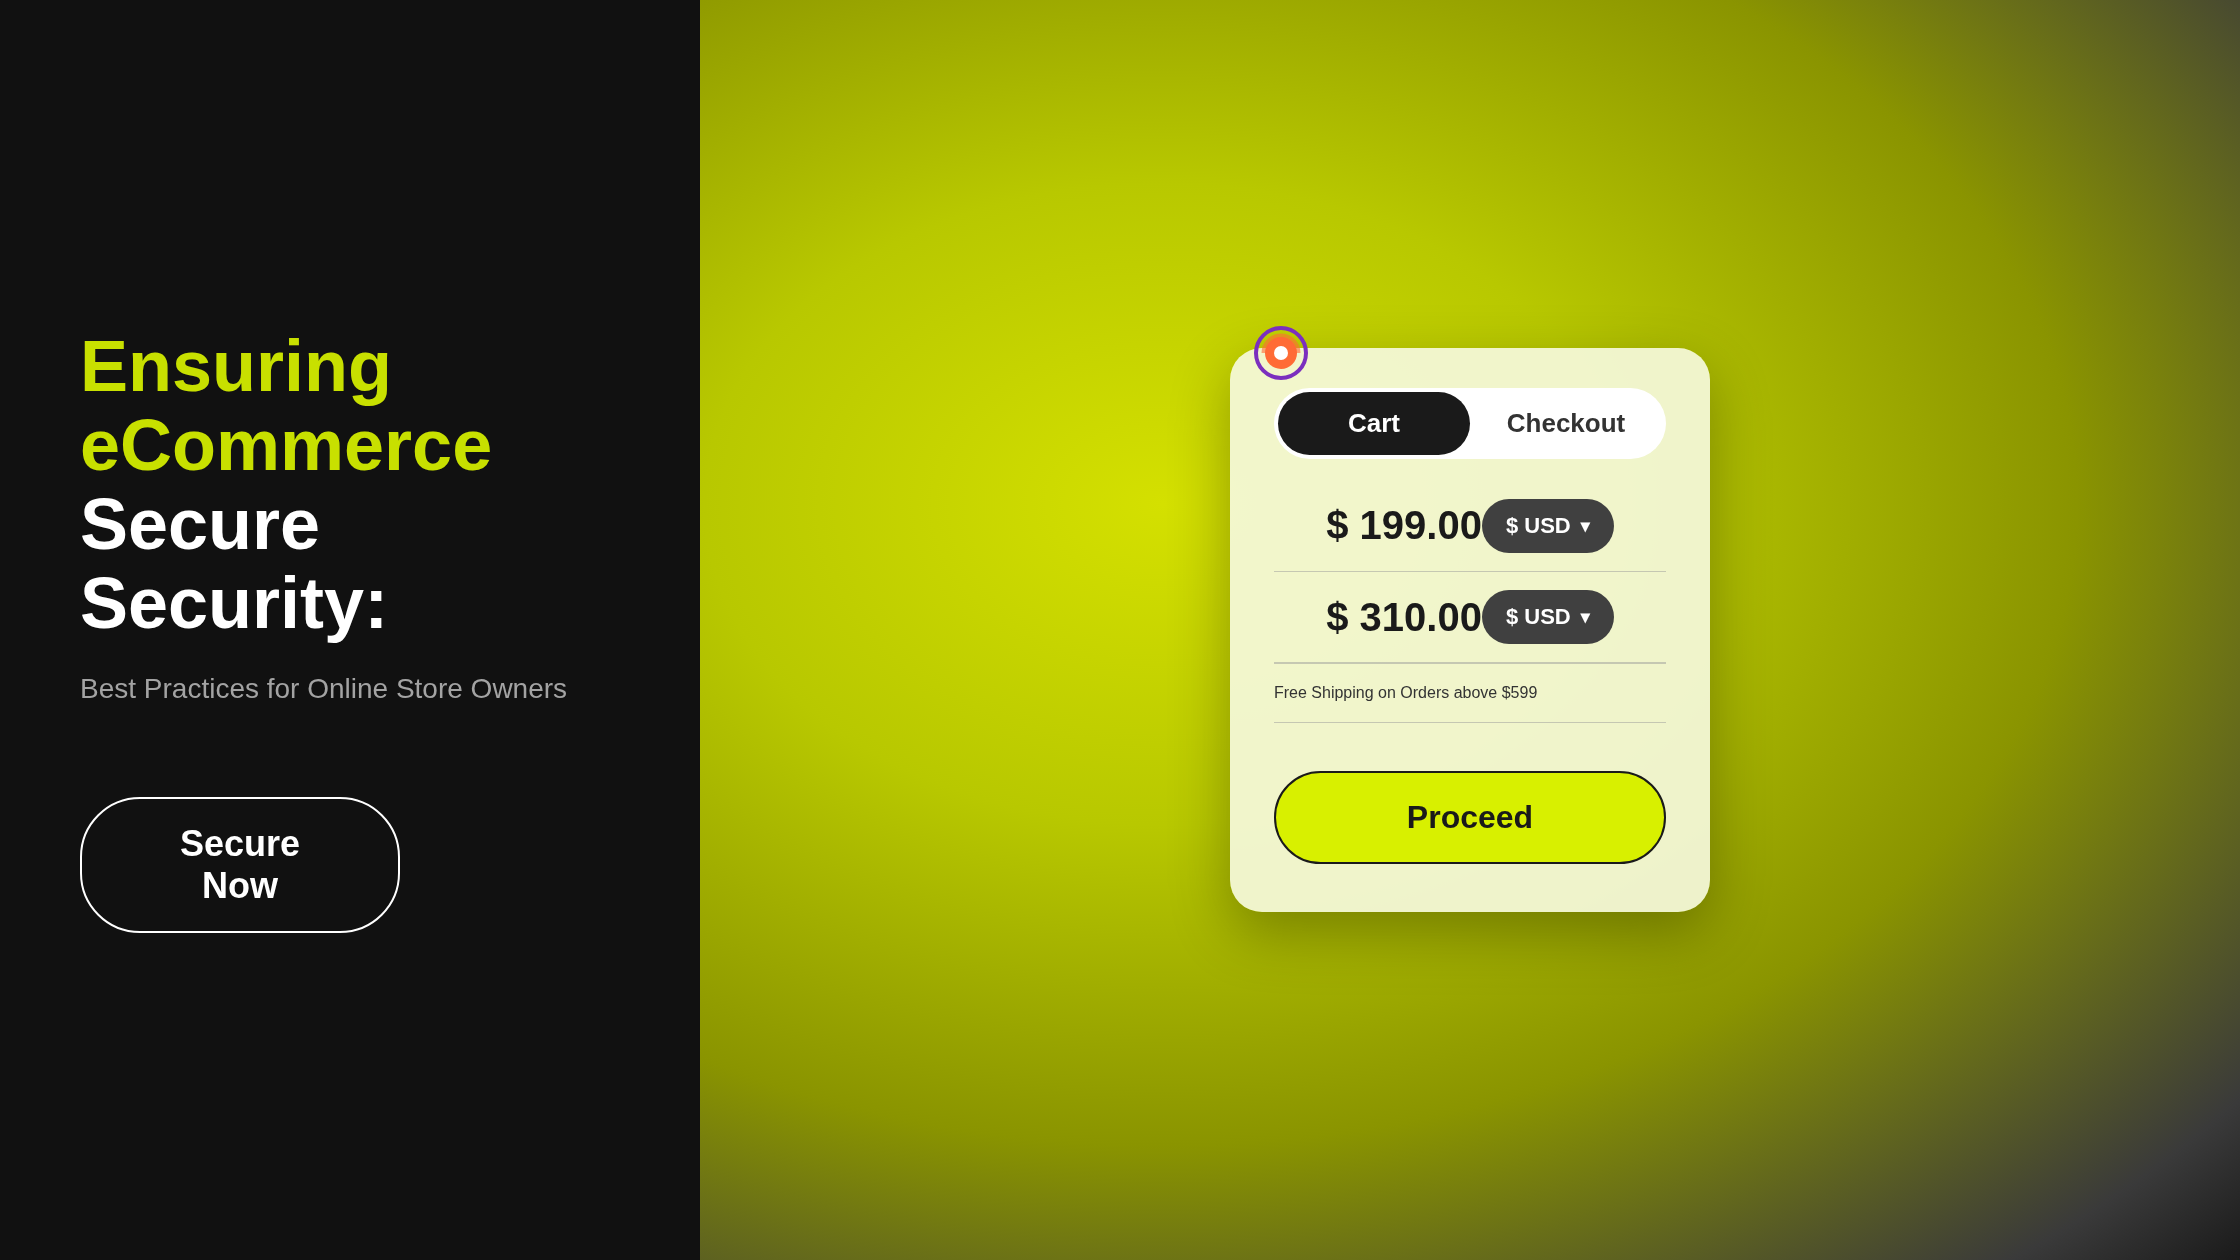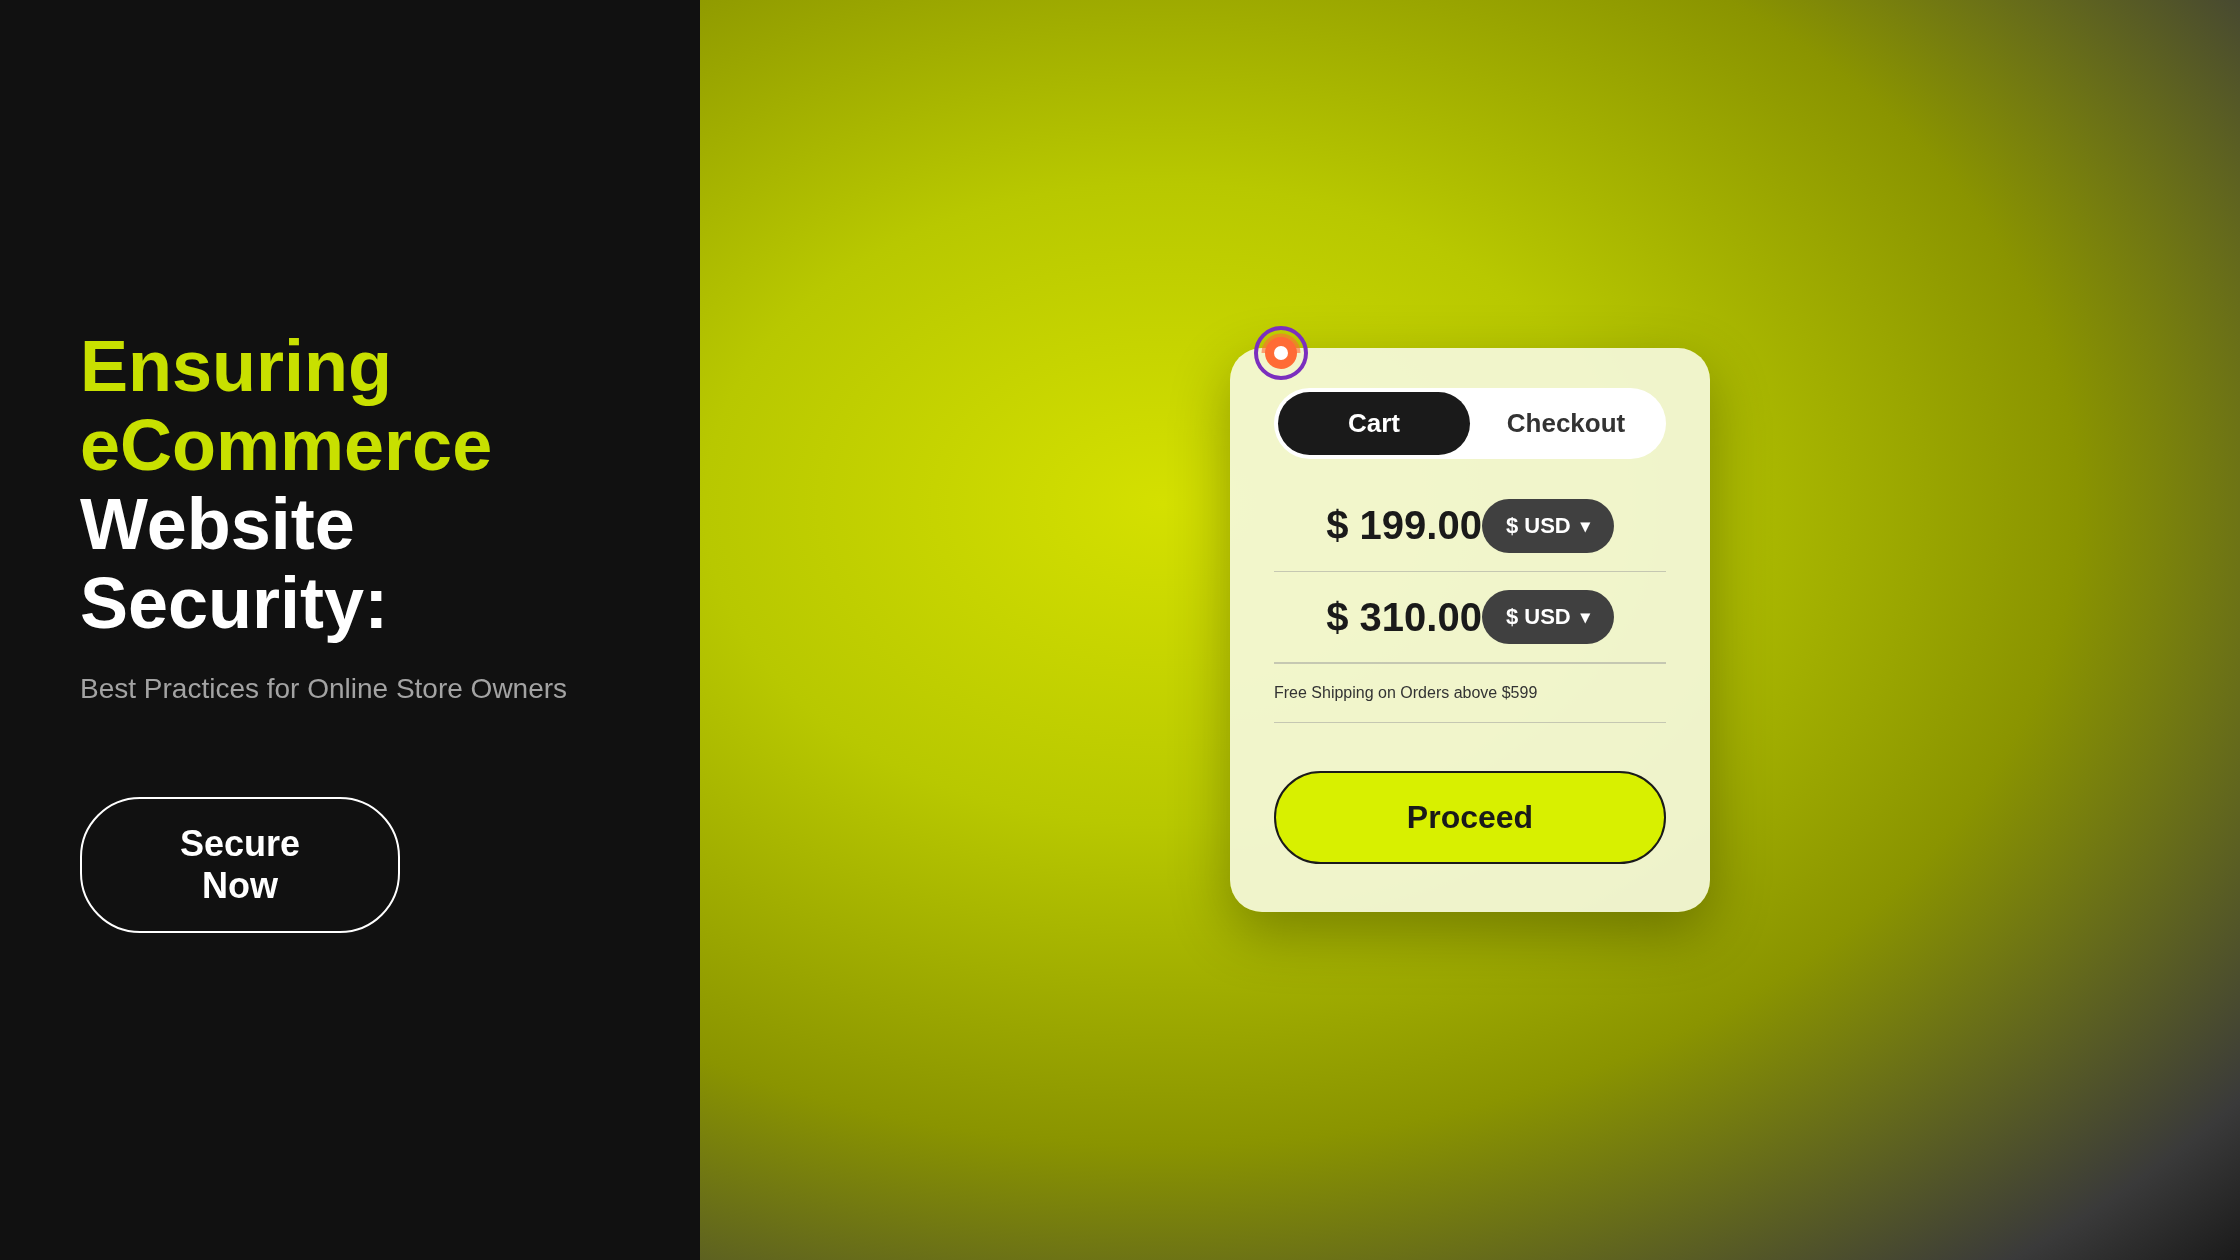--- a/index.html
+++ b/index.html
@@ -181,21 +181,21 @@
       margin-top: 30px;
       text-align: center;
     }
   </style>
 </head>
 <body>
 
 <div class="left-panel">
   <div class="headline">
     <span class="headline-yellow">Ensuring eCommerce</span><br>
-    <span class="headline-white">Website Security:</span>
+    <span class="headline-white">Secure Security:</span>
   </div>
   <p class="subtitle">Best Practices for Online Store Owners</p>
   <button class="secure-now-btn">Secure Now</button>
 </div>
 
 <div class="right-panel">
 
   <div class="cart-card">
 
     

